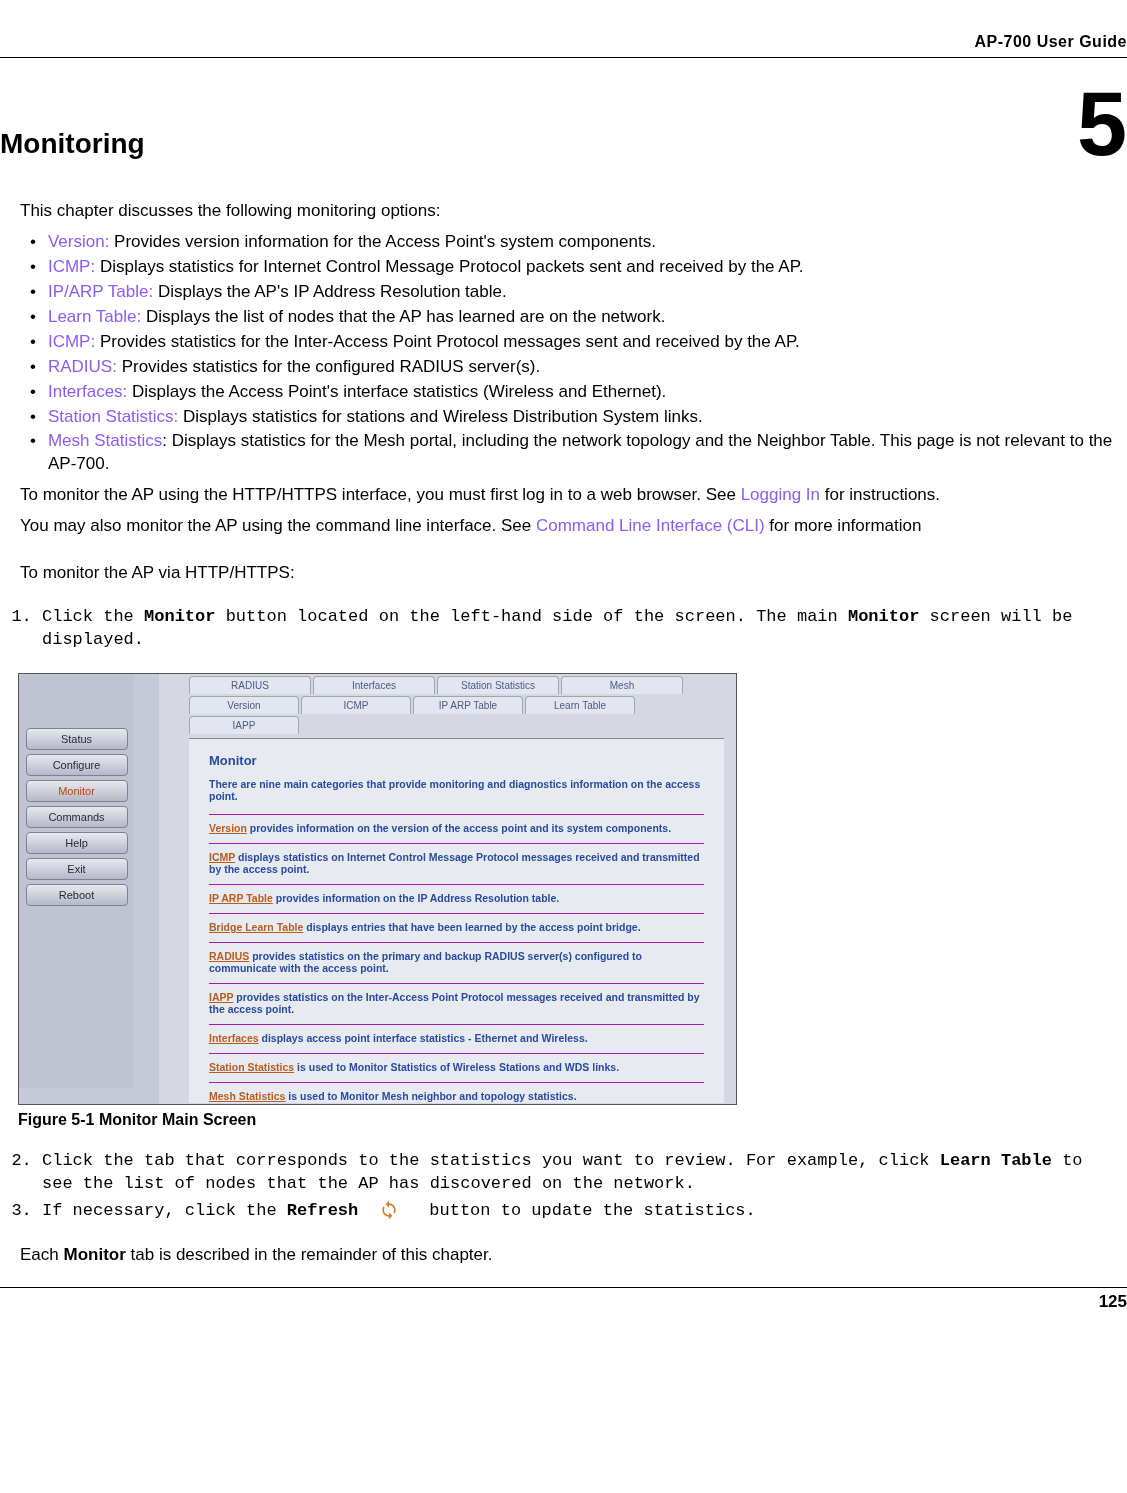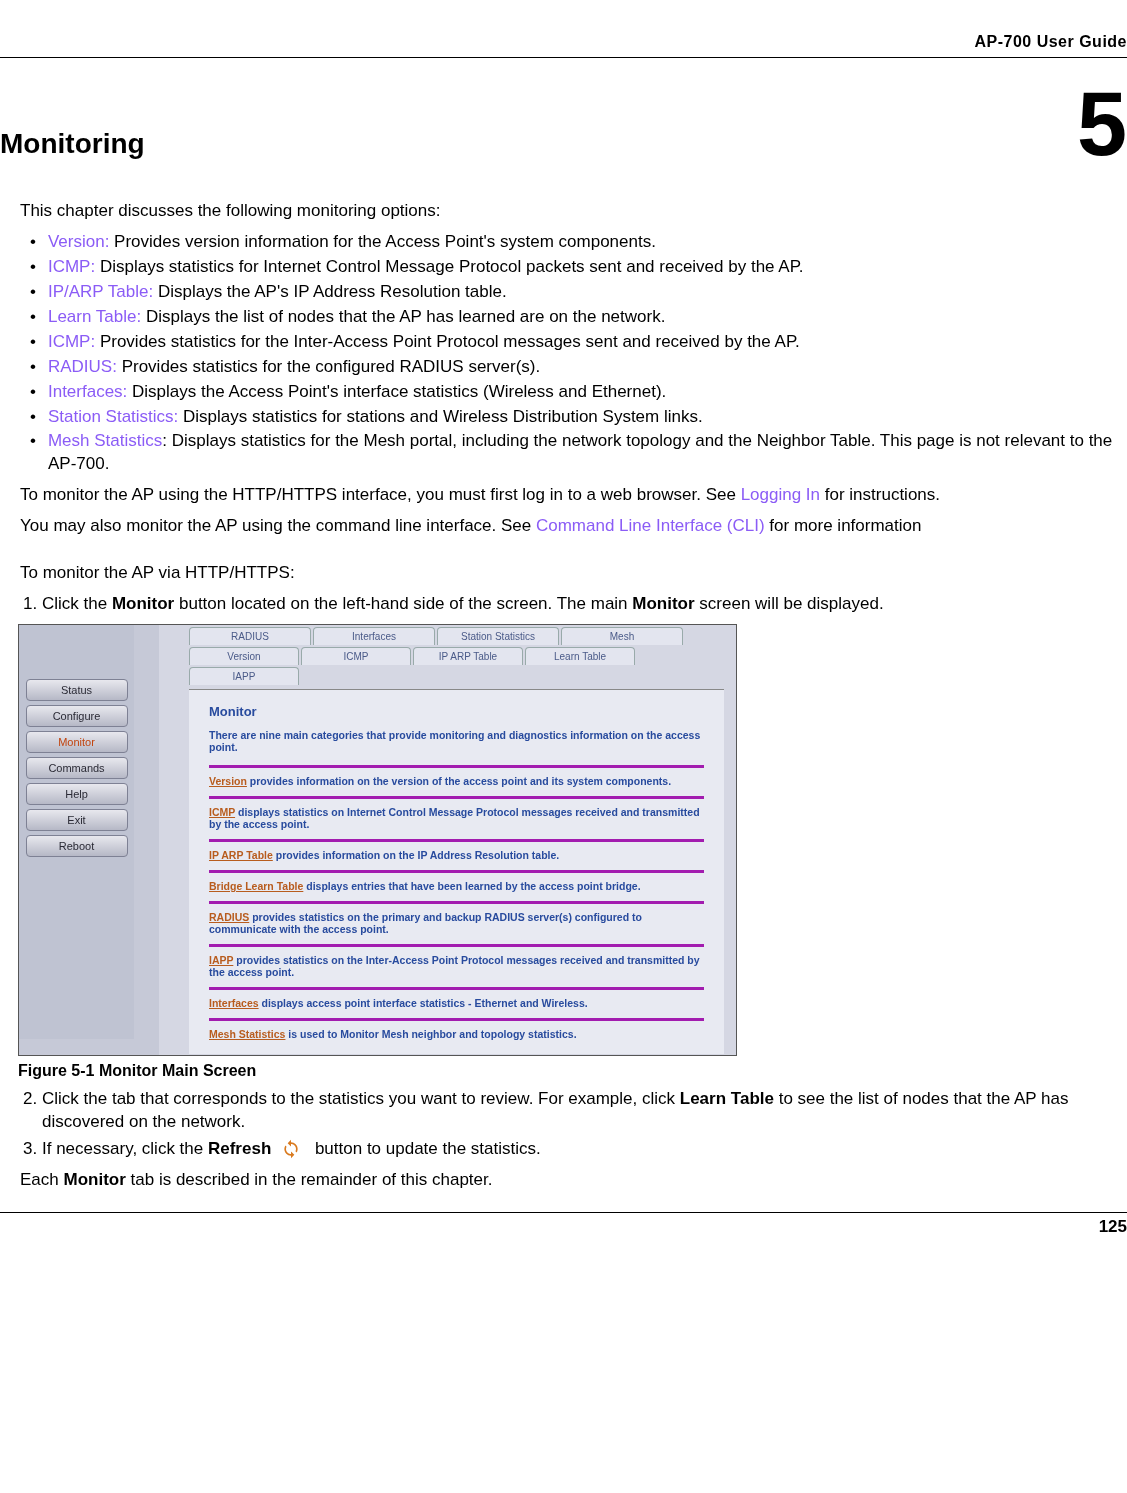--- a/index.html
+++ b/index.html
@@ -133,35 +133,36 @@
     color: #284b9e;
     font-weight: bold;
     font-size: 10.5px;
     margin-bottom: 12px;
   }
   .ss-panel .prow {
     font-size: 10.5px;
     color: #284b9e;
     font-weight: bold;
     margin: 9px 0;
-    border-top: 3px solid #a21caf;
+    border-top: 1px solid #a21caf;
     padding-top: 7px;
   }
   .ss-panel .prow .uline {
     text-decoration: underline;
     color: #b85c1e;
   }
   .fig-caption {
     font-weight: bold;
     font-size: 16px;
     margin: 6px 0 2px 18px;
   }
   ol.steps {
     padding-left: 22px;
-    margin: 8px 0;
+    margin: 21px 0;
+    font-family: Liberation Mono, monospace;
   }
   ol.steps li { margin: 4px 0; font-size: 17px; line-height: 1.35; }
   .refresh-icon {
     display: inline-block;
     width: 20px;
     height: 20px;
     vertical-align: middle;
     position: relative;
   }
   .refresh-icon svg { width: 20px; height: 20px; }
@@ -240,20 +241,21 @@
       <div class="ss-panel">
         <h3>Monitor</h3>
         <div class="pdesc">There are nine main categories that provide monitoring and diagnostics information on the access point.</div>
         <div class="prow"><span class="uline">Version</span><span> provides information on the version of the access point and its system components.</span></div>
         <div class="prow"><span class="uline">ICMP</span><span> displays statistics on Internet Control Message Protocol messages received and transmitted by the access point.</span></div>
         <div class="prow"><span class="uline">IP ARP Table</span><span> provides information on the IP Address Resolution table.</span></div>
         <div class="prow"><span class="uline">Bridge Learn Table</span><span> displays entries that have been learned by the access point bridge.</span></div>
         <div class="prow"><span class="uline">RADIUS</span><span> provides statistics on the primary and backup RADIUS server(s) configured to communicate with the access point.</span></div>
         <div class="prow"><span class="uline">IAPP</span><span> provides statistics on the Inter-Access Point Protocol messages received and transmitted by the access point.</span></div>
         <div class="prow"><span class="uline">Interfaces</span><span> displays access point interface statistics - Ethernet and Wireless.</span></div>
+        <div class="prow"><span class="uline">Station Statistics</span><span> is used to Monitor Statistics of Wireless Stations and WDS links.</span></div>
         <div class="prow"><span class="uline">Mesh Statistics</span><span> is used to Monitor Mesh neighbor and topology statistics.</span></div>
       </div>
     </div>
   </div>
 
   <div class="fig-caption">Figure 5-1 Monitor Main Screen</div>
 
   <div class="body-text" style="margin-top:0">
     <ol class="steps" start="2">
       <li><span>Click the tab that corresponds to the statistics you want to review. For example, click </span><b>Learn Table</b><span> to see the list of nodes that the AP has discovered on the network.</span></li>

